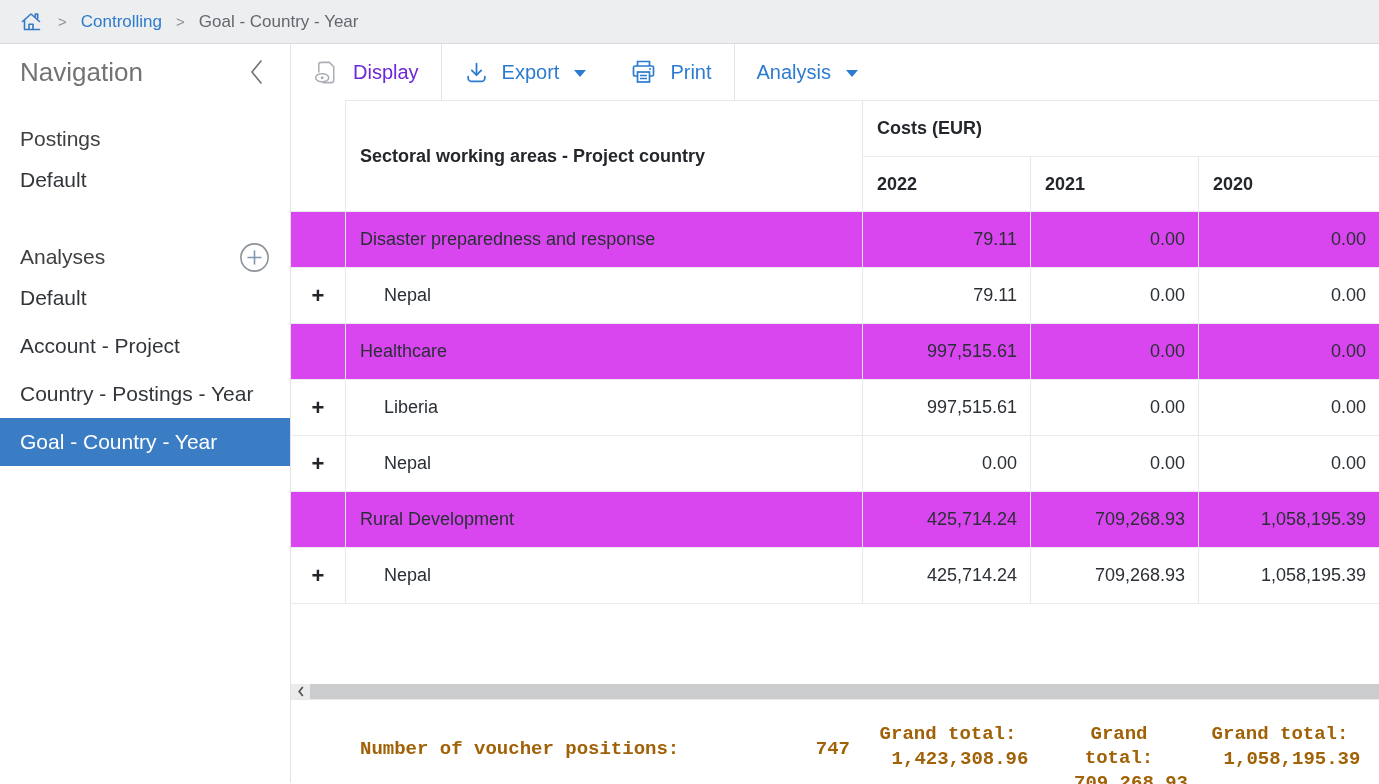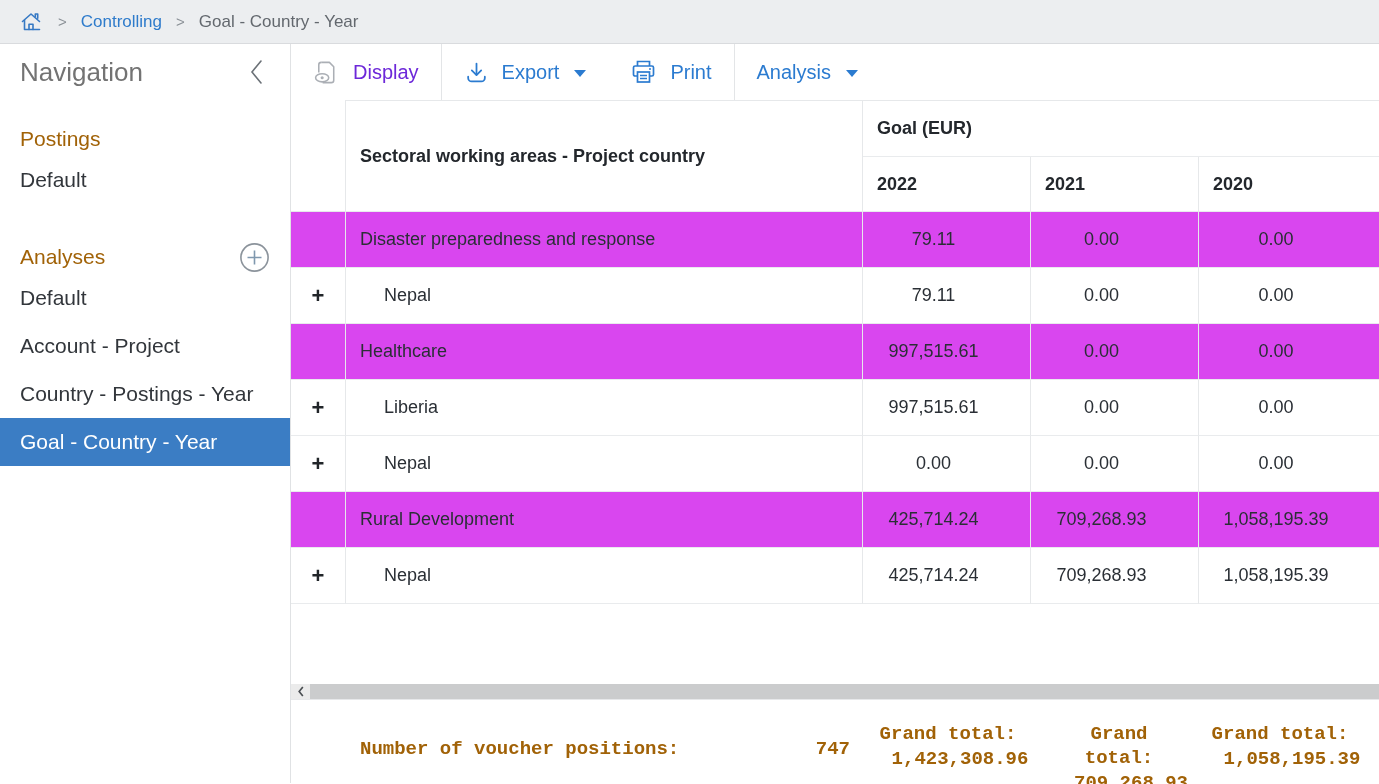--- a/index.html
+++ b/index.html
@@ -47,21 +47,21 @@
   .collapse-btn { display: flex; align-items: center; cursor: pointer; }
   .side-section { margin-top: 22px; }
   .side-section.gap-lg { margin-top: 36px; }
   .sec-head-row {
     height: 34px;
     display: flex;
     align-items: center;
     justify-content: space-between;
     padding: 0 20px;
   }
-  .sec-head { font-size: 21px; color: #a16207; }
+  .sec-head { font-size: 21px; color: #404040; }
   .plus-btn { display: flex; align-items: center; cursor: pointer; }
   .side-item {
     height: 48px;
     display: flex;
     align-items: center;
     padding: 0 20px;
     font-size: 21px;
     color: #32363b;
     cursor: pointer;
     text-align: right;
@@ -122,21 +122,21 @@
   tbody tr.row-group { background: #d946ef; }
   td.expand-cell {
     text-align: center;
     font-weight: 700;
     font-size: 22px;
     color: #212529;
     cursor: pointer;
   }
   td.label-cell { padding-left: 14px; }
   tr.row-child td.label-cell { padding-left: 38px; }
-  td.num-cell { text-align: center; padding-right: 26px; }
+  td.num-cell { text-align: right; padding-right: 13px; }
 
   
   .hscroll { height: 15px; display: flex; background: #f2f2f2; }
   .hs-btn {
     width: 19px; height: 15px;
     background: #ebebeb;
     display: flex; align-items: center; justify-content: center;
     cursor: pointer;
   }
   .hs-thumb { flex: 1; background: #cbcccd; cursor: grab; }
@@ -265,21 +265,21 @@
           <col class="c-exp">
             <col class="c-label">
             <col class="c-year">
             <col class="c-year">
             <col class="c-last">
         </colgroup>
         <thead>
           <tr class="hr1">
             <th class="th-exp" rowspan="2"></th>
             <th class="th-label" rowspan="2">Sectoral working areas - Project country</th>
-            <th class="th-costs no-r" colspan="3">Goal (EUR)</th>
+            <th class="th-costs no-r" colspan="3">Costs (EUR)</th>
           </tr>
           <tr class="hr2">
             <th class="th-year">2022</th>
             <th class="th-year">2021</th>
             <th class="th-year no-r">2020</th>
           </tr>
         </thead>
         <tbody>
             <tr class="row-group">
               <td class="expand-cell"></td>

